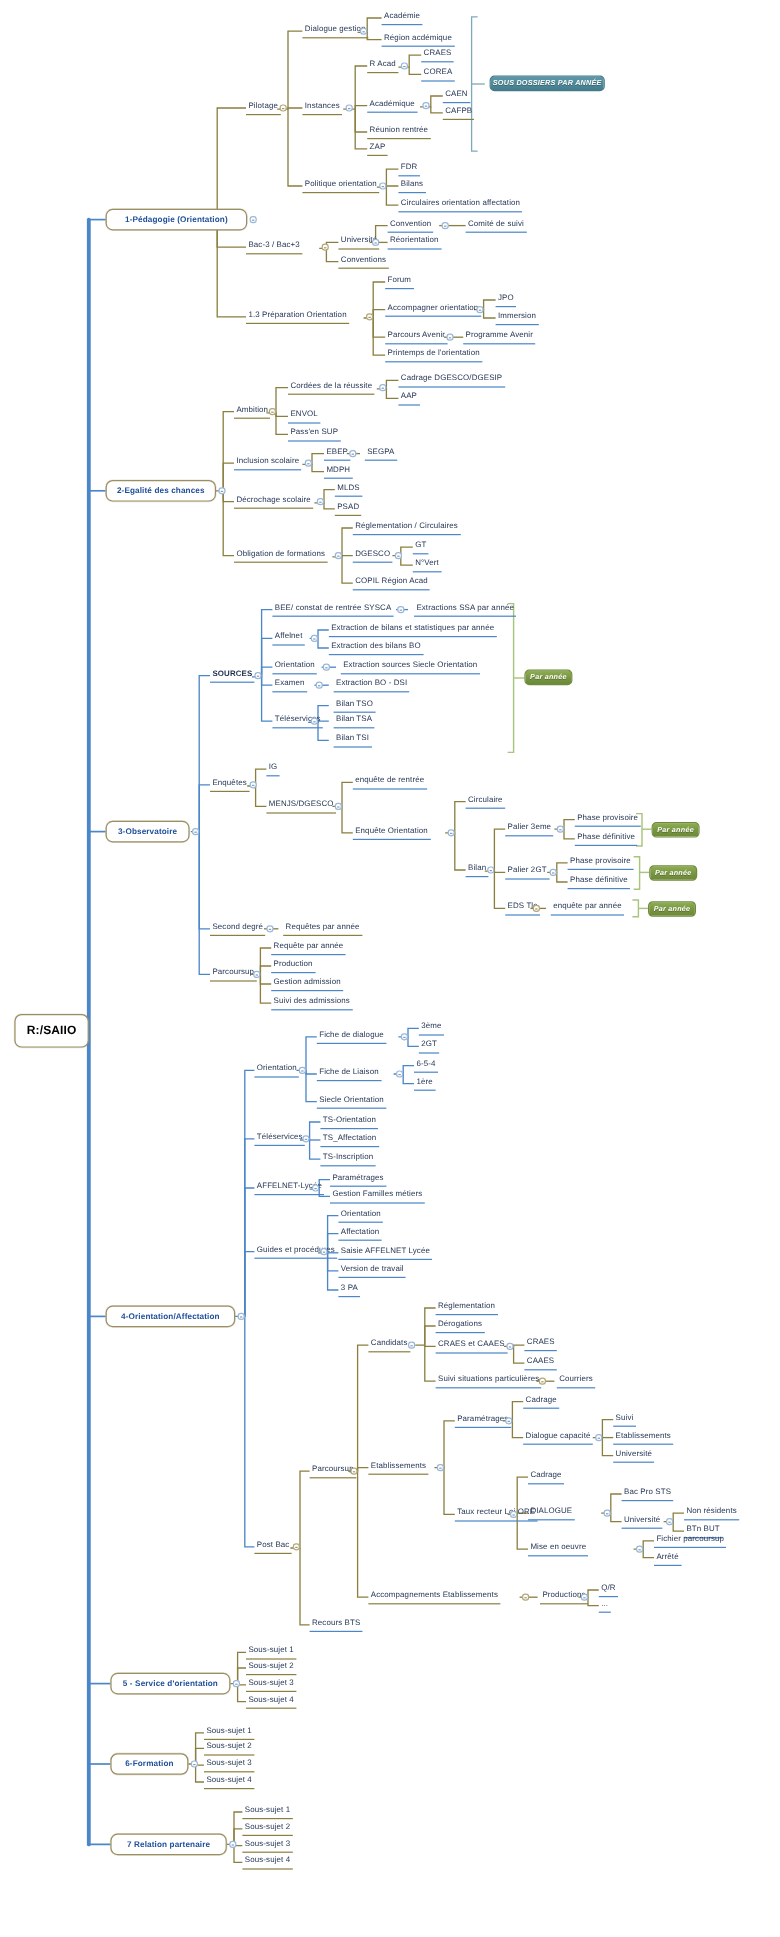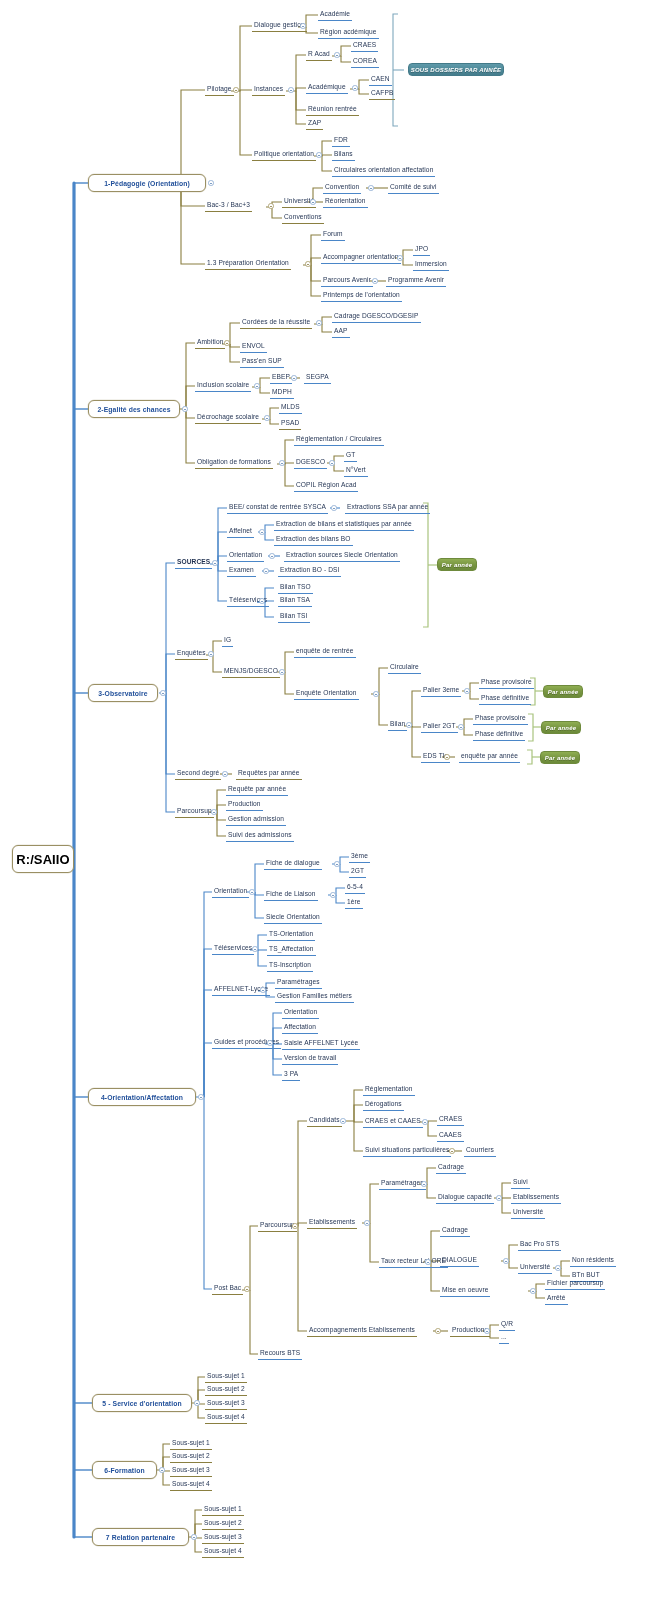--- a/index.html
+++ b/index.html
@@ -26,21 +26,21 @@
 
   
   .boxnode{
     position:absolute;box-sizing:border-box;
     border:1.2px solid #9a8f63;border-radius:6px;background:#ffffff;
     font-size:6.8px;font-weight:bold;color:#1f4e99;
     display:flex;align-items:center;justify-content:center;
     white-space:nowrap;letter-spacing:.1px;
     box-shadow:0 0 0 .5px rgba(154,143,99,.25);
   }
-  .boxnode.root{color:#000000;font-size:13px;}
+  .boxnode.root{color:#000000;font-size:10px;}
 
   
   .pill{
     position:absolute;box-sizing:border-box;border-radius:4px;
     display:flex;align-items:center;justify-content:center;
     font-style:italic;font-weight:bold;font-size:6px;color:#ffffff;
     white-space:nowrap;letter-spacing:.2px;
     text-shadow:0 1px 0 rgba(0,0,0,.25);
   }
   .pill.green{

